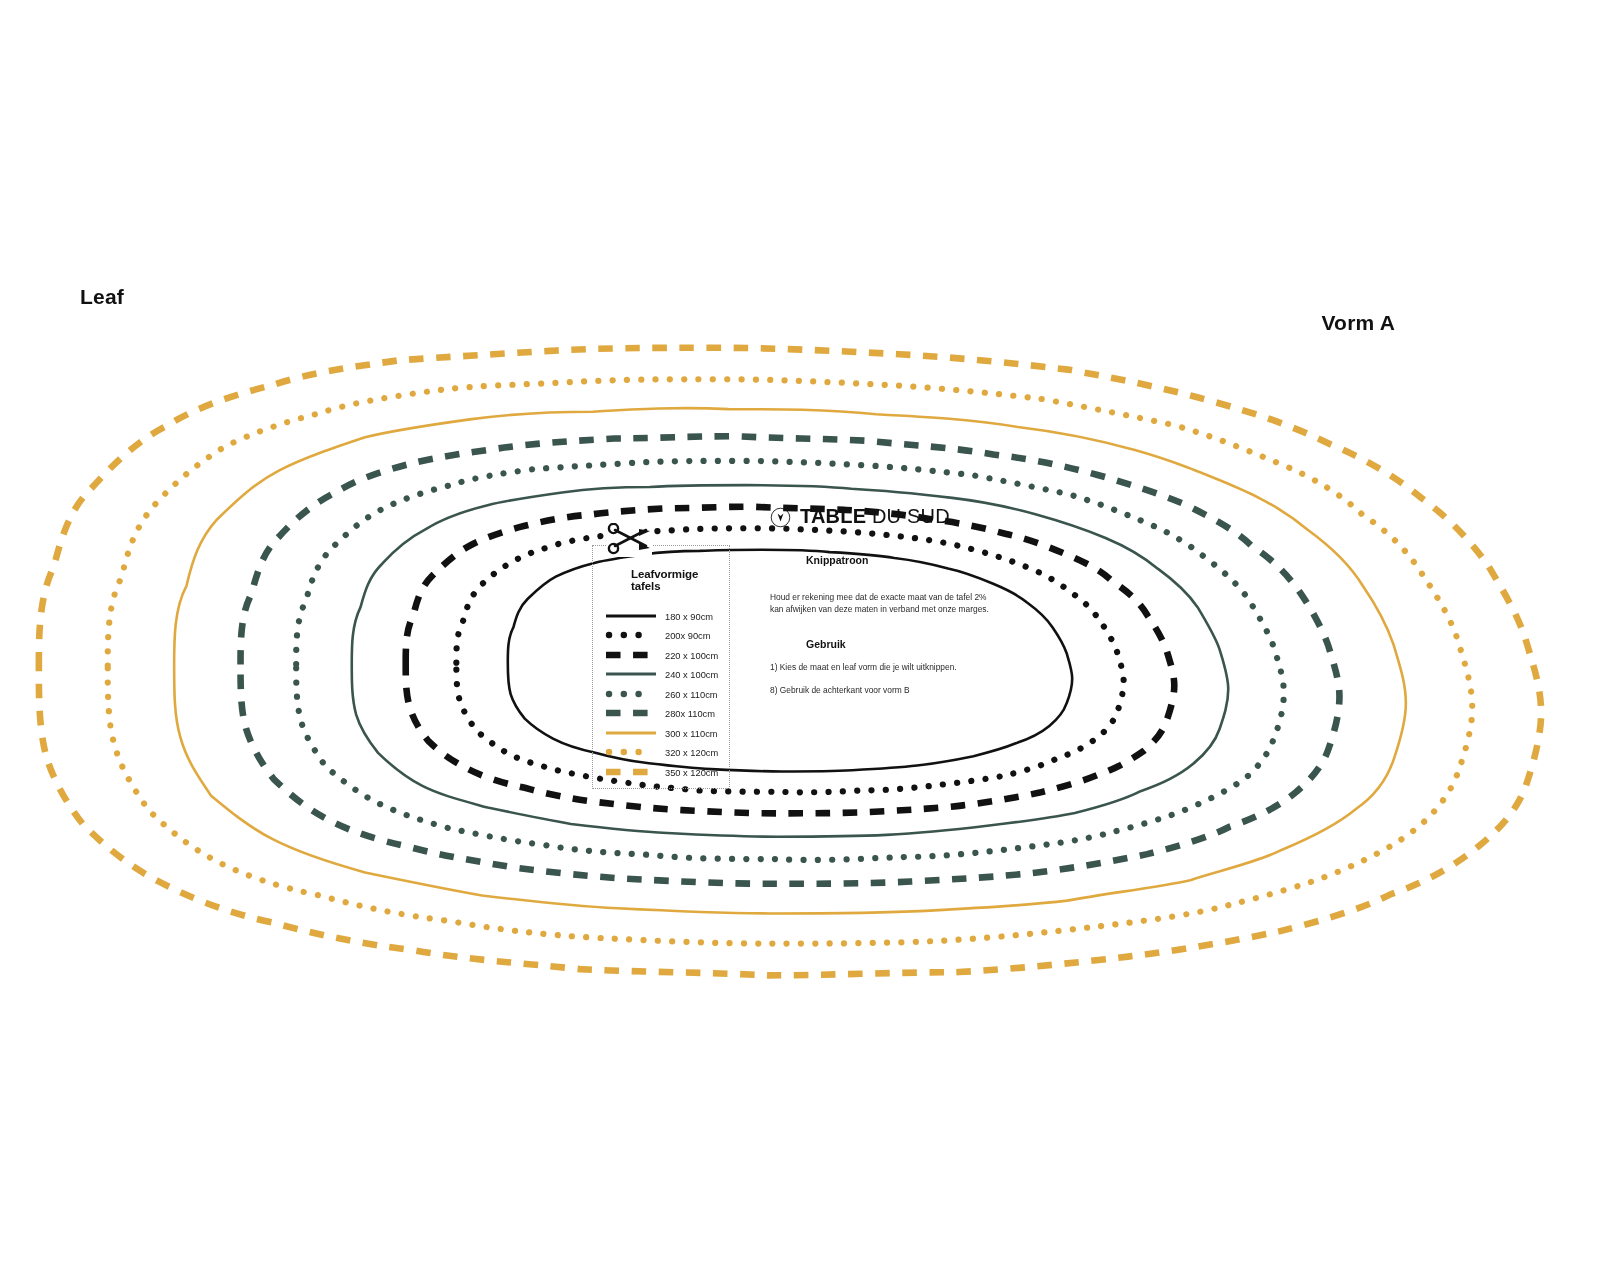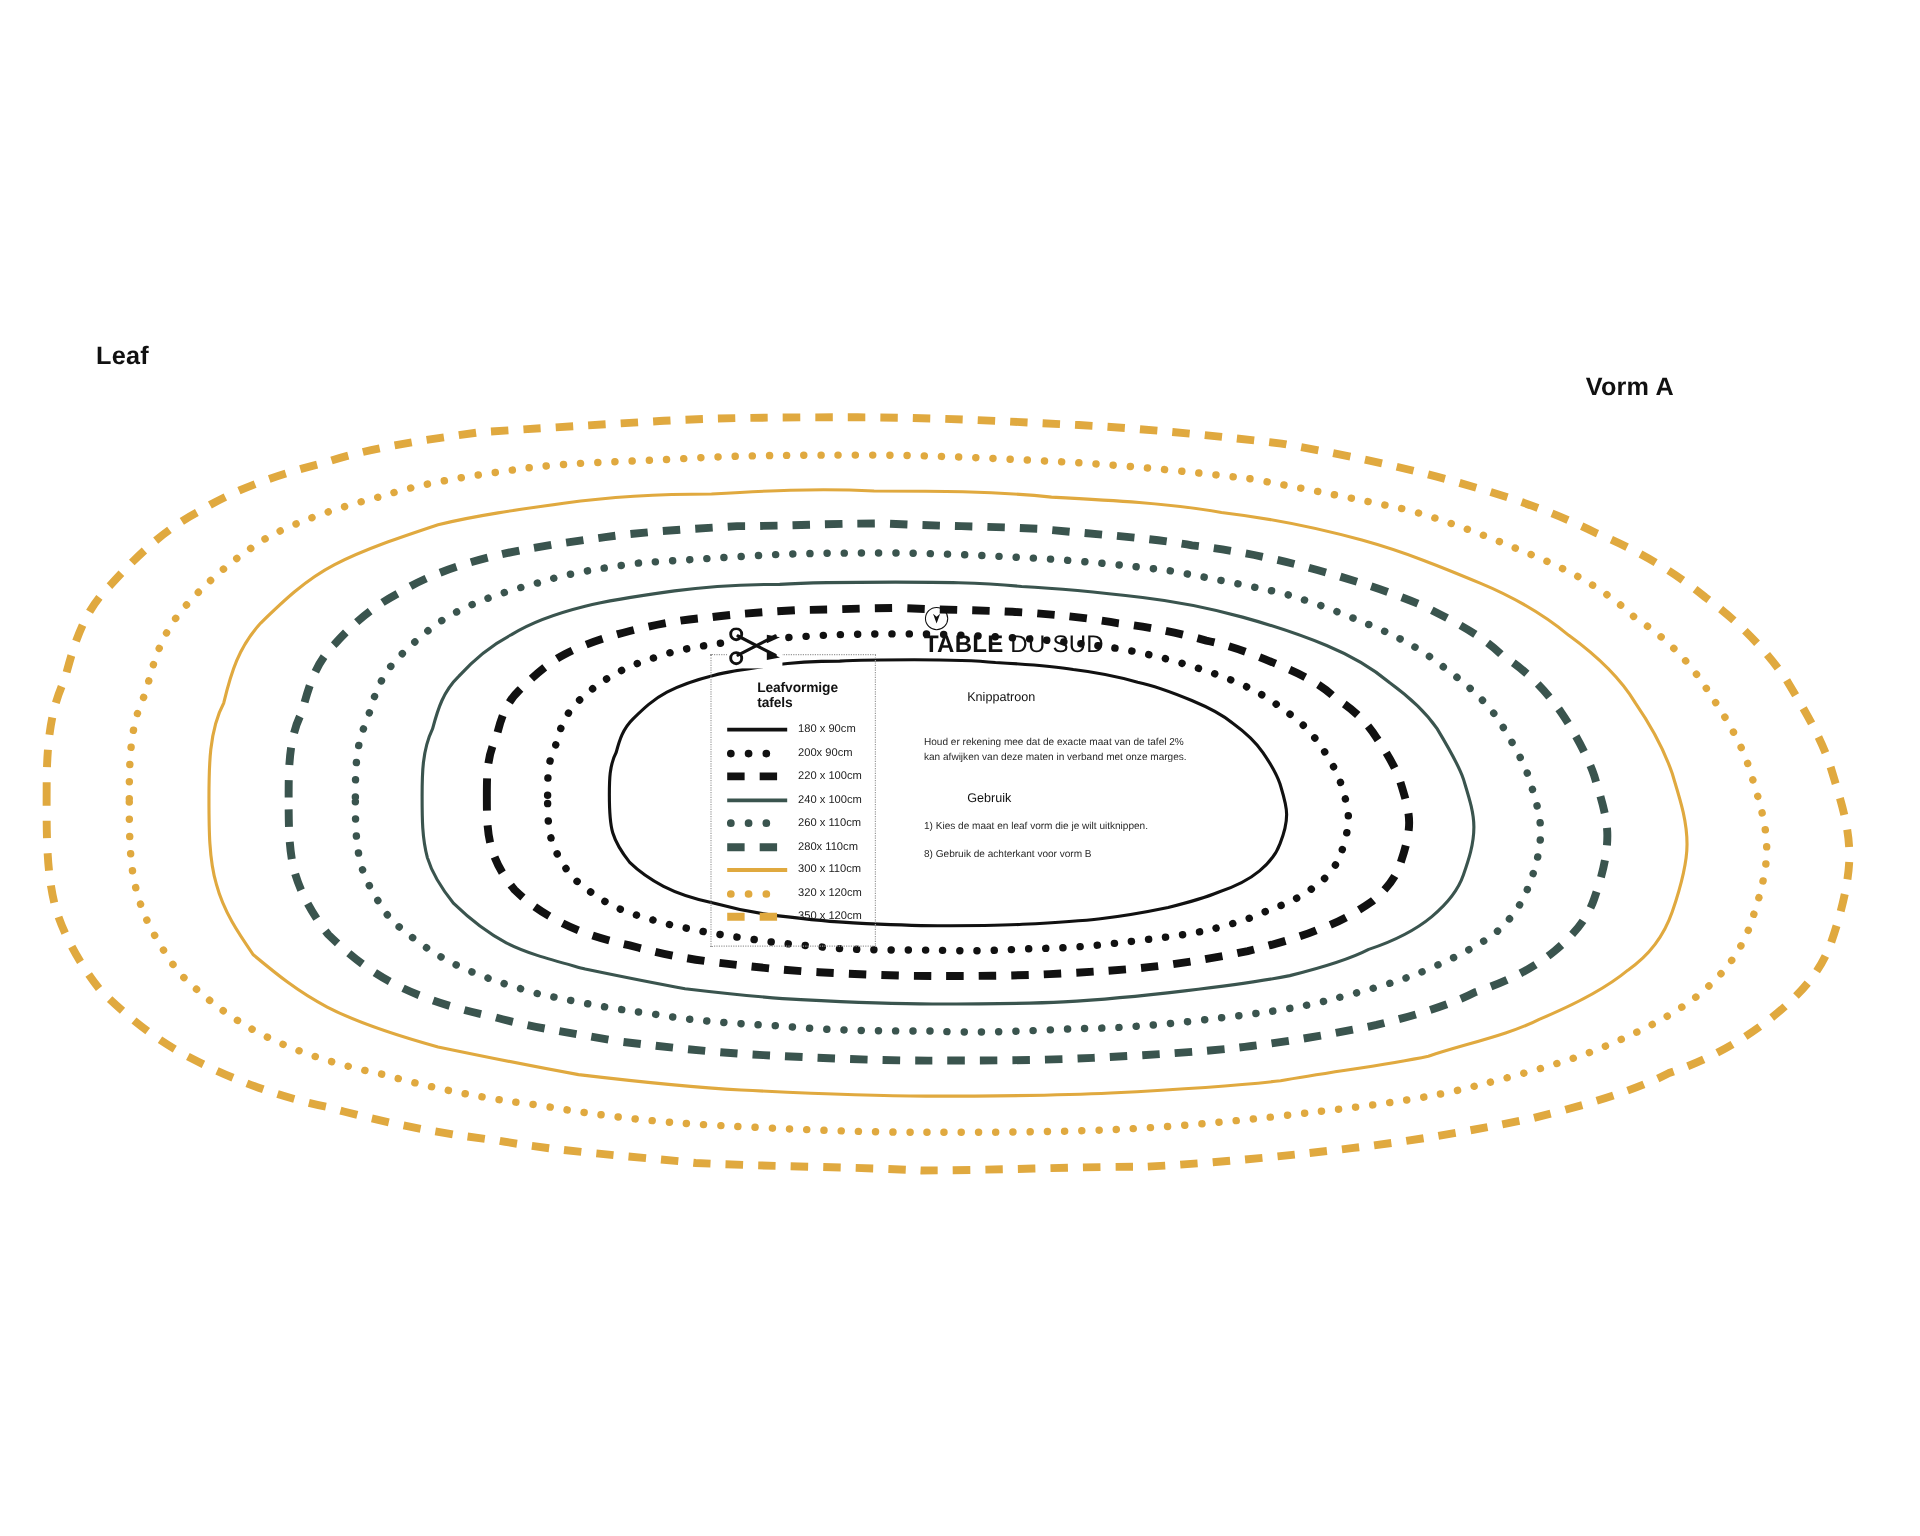--- a/index.html
+++ b/index.html
@@ -72,21 +72,21 @@
   #legend-title {
     font-size: 11.5px;
     font-weight: bold;
     color: #111111;
     margin: 8px 0 10px 0;
     letter-spacing: -0.1px;
     padding-left: 26px;
   }
   .legend-row {
     display: flex;
-    align-items: flex-start;
+    align-items: flex-end;
     height: 19.5px;
   }
   .legend-swatch {
     width: 52px;
     height: 12px;
     flex: 0 0 52px;
     position: relative;
   }
   .legend-swatch svg { display: block; }
   .legend-text {
@@ -96,42 +96,41 @@
     white-space: nowrap;
   }
 
   
   #info-wrap {
     width: 230px;
     margin-left: 38px;
   }
   #brand-row {
     display: flex;
-    align-items: flex-start;
+    align-items: flex-end;
     margin-bottom: 26px;
-    flex-direction: column;
   }
   #brand-mark {
     width: 21px;
     height: 21px;
     flex: 0 0 21px;
     margin-right: 9px;
   }
   #brand-text {
     font-size: 20px;
     letter-spacing: 0.2px;
     color: #111111;
     white-space: nowrap;
   }
   #brand-text .b { font-weight: bold; }
   #brand-text .l { font-weight: normal; }
 
   .info-heading {
     font-size: 10.5px;
-    font-weight: normal;
+    font-weight: bold;
     color: #111111;
     margin: 0 0 11px 0;
     padding-left: 36px;
   }
   .info-para {
     font-size: 8.4px;
     line-height: 12.3px;
     color: #2a2a2a;
     margin: 0 0 11px 0;
   }

